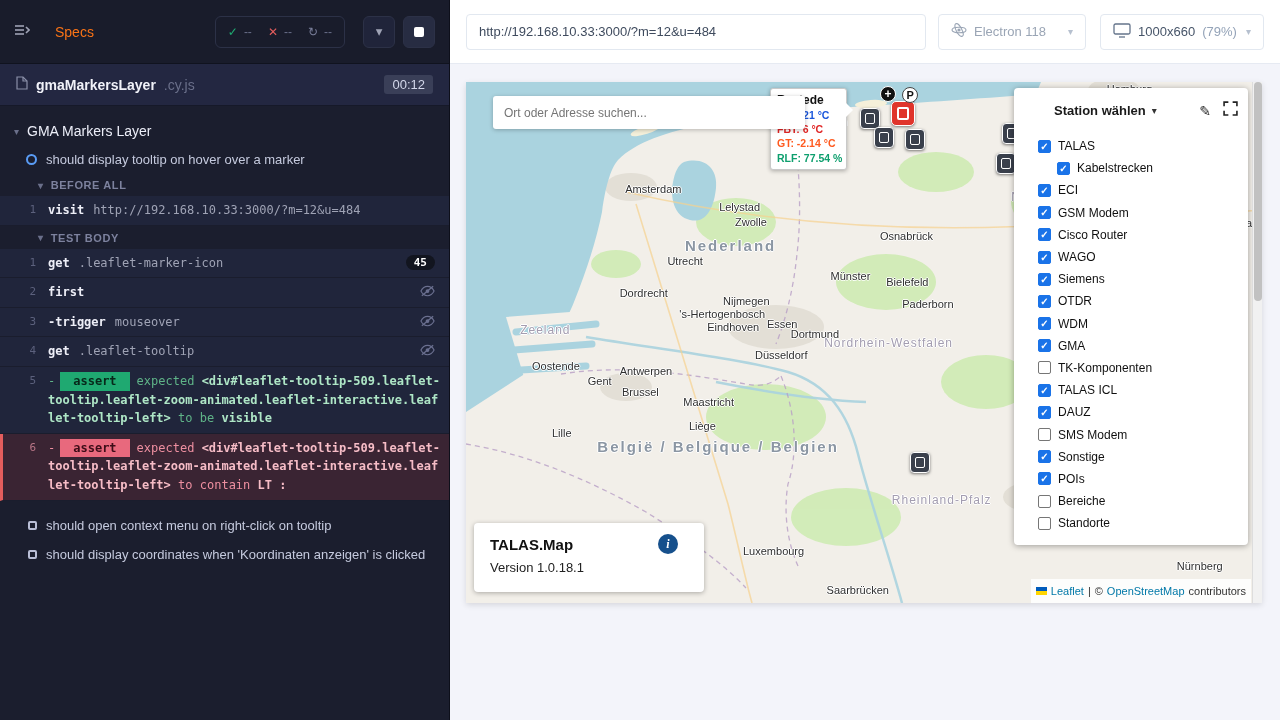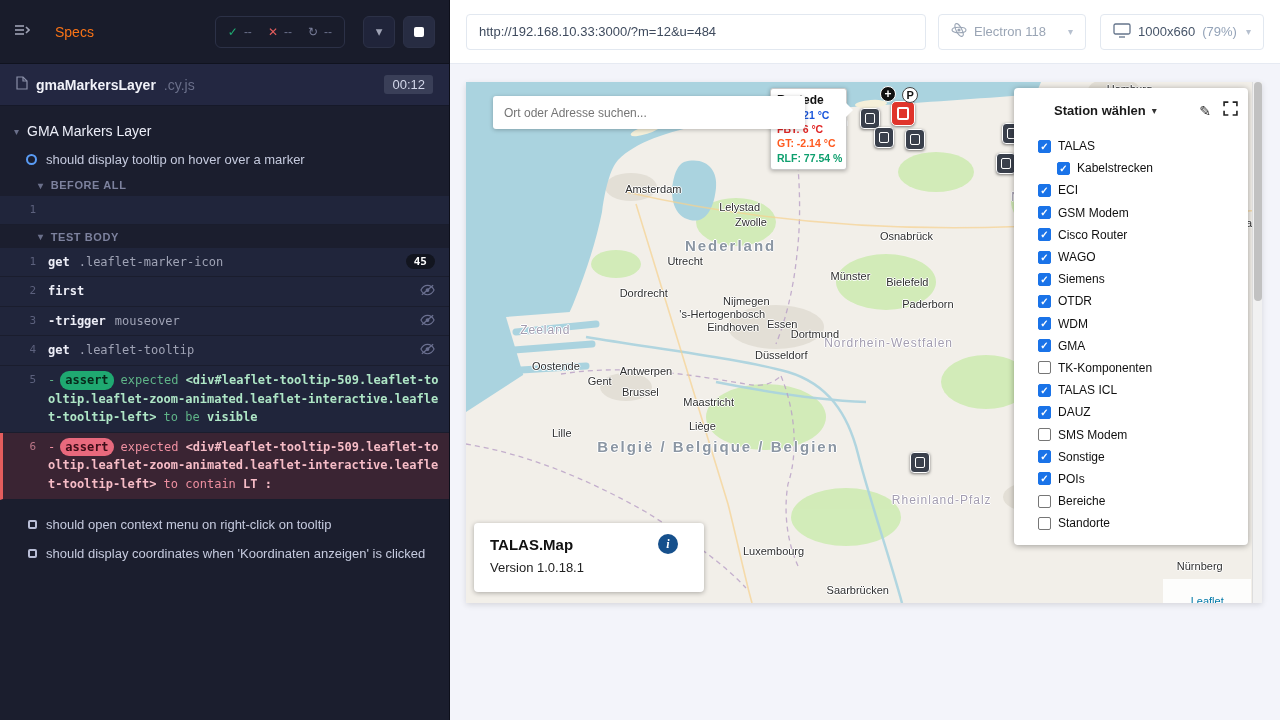--- a/index.html
+++ b/index.html
@@ -31,21 +31,21 @@
   .section-header { display:flex; align-items:center; gap:7px; padding:6px 14px 5px 38px; font-size:11px; letter-spacing:.6px; color:#7d829e; font-weight:700; }
   .cmd-list { }
   .cmd-row { display:flex; align-items:flex-start; background:#20253b; border-bottom:1px solid #1a1d2d; padding:5px 8px 5px 0; font-family:"DejaVu Sans Mono", monospace; font-size:12px; cursor:pointer; }
   .cmd-num { width:48px; flex:none; text-align:right; padding-right:12px; color:#5c617d; font-size:11px; line-height:1.6; }
   .cmd-body { flex:1; line-height:1.55; word-break:break-all; color:#9fa3b5; }
   .cmd-method { color:#edeef7; font-weight:700; margin-right:9px; }
   .cmd-args { color:#9fa3b5; }
   .count-badge { margin:1px 6px 0 8px; background:#12151f; color:#fff; font-size:11px; font-weight:700; padding:1px 8px; border-radius:9px; flex:none; }
   .eye { margin:2px 6px 0 8px; flex:none; }
   .cmd-dash { margin-right:5px; }
-  .assert-badge { display:inline-block; border-radius:9px; padding:0 5px; font-weight:700; margin-right:7px; }
+  .assert-badge { display:inline-block; border-radius:0; padding:0 13px; font-weight:700; margin-right:7px; }
   .assert-pass .cmd-body { color:#5fb488; }
   .assert-pass .assert-badge { background:#1fa971; color:#07281a; }
   .assert-pass .part.bold { color:#aee6c6; font-weight:700; }
   .assert-fail { background:#3a2433; border-left:3px solid #e45d5d; }
   .assert-fail .cmd-num { width:45px; color:#b97687; }
   .assert-fail .cmd-body { color:#ee8fa0; }
   .assert-fail .assert-badge { background:#e8697d; color:#3d0d18; }
   .assert-fail .part.bold { color:#f6bcc6; font-weight:700; }
   .pending-tests { margin-top:10px; }
   .pending-row { display:flex; align-items:center; gap:9px; padding:7px 14px 7px 28px; font-size:13px; color:#c5cade; }
@@ -98,21 +98,21 @@
   .cb { width:13px; height:13px; border-radius:2px; display:inline-flex; align-items:center; justify-content:center; flex:none; font-size:10px; font-weight:700; cursor:pointer; }
   .cb.on { background:#1a73e8; color:#fff; border:1px solid #1a73e8; }
   .cb.off { background:#fff; color:transparent; border:1.5px solid #767676; }
 
   .about-box { position:absolute; left:8px; top:441px; width:230px; height:69px; background:#fff; border-radius:4px; box-shadow:0 1px 5px rgba(0,0,0,.3); z-index:7; padding:11px 16px; }
   .about-title-row { display:flex; align-items:center; }
   .about-title { font-size:15px; font-weight:700; color:#111; }
   .info-circle { margin-left:auto; margin-right:10px; width:20px; height:20px; border-radius:50%; background:#16508c; color:#fff; font:italic 700 12px/20px "Liberation Serif", serif; text-align:center; cursor:pointer; }
   .about-version { font-size:13px; color:#222; margin-top:6px; }
 
-  .attribution { position:absolute; right:11px; bottom:0; height:17px; background:rgba(255,255,255,.85); display:flex; align-items:center; gap:4px; padding:12px 5px; font-size:11px; color:#333; z-index:7;flex-direction:column; }
+  .attribution { position:absolute; right:11px; bottom:0; height:17px; background:rgba(255,255,255,.85); display:flex; align-items:center; gap:4px; padding:12px 5px; font-size:11px; color:#333; z-index:7; }
   .attribution a { color:#0078A8; text-decoration:none; cursor:pointer; }
   .flag { width:11px; height:8px; display:inline-block; }
   .flag .t { fill:#005BBB; } .flag .b { fill:#FFD500; }
 
   .map-scrollbar { position:absolute; right:0; top:0; bottom:0; width:10px; background:#f1f1f1; border-left:1px solid #ddd; z-index:8; }
   .map-scroll-thumb { position:absolute; top:0; left:1px; width:8px; height:42%; background:#c1c1c1; border-radius:4px; }
 </style>
 </head>
 <body>
 
@@ -177,20 +177,21 @@
         <span>should display tooltip on hover over a marker</span>
       </div>
       <div id="sections">
           <div class="section-header">
             <span class="caret">▾</span>
             <span>BEFORE ALL</span>
           </div>
           <div class="cmd-list">
             <div class="cmd-row">
               <span class="cmd-num">1</span>
+              <div class="cmd-body"><span class="cmd-method">visit</span><span class="cmd-args">http://192.168.10.33:3000/?m=12&amp;u=484</span></div>
             </div>
           </div>
           <div class="section-header">
             <span class="caret">▾</span>
             <span>TEST BODY</span>
           </div>
           <div class="cmd-list">
             <div class="cmd-row">
               <span class="cmd-num">1</span>
               <div class="cmd-body"><span class="cmd-method">get</span><span class="cmd-args">.leaflet-marker-icon</span></div>

